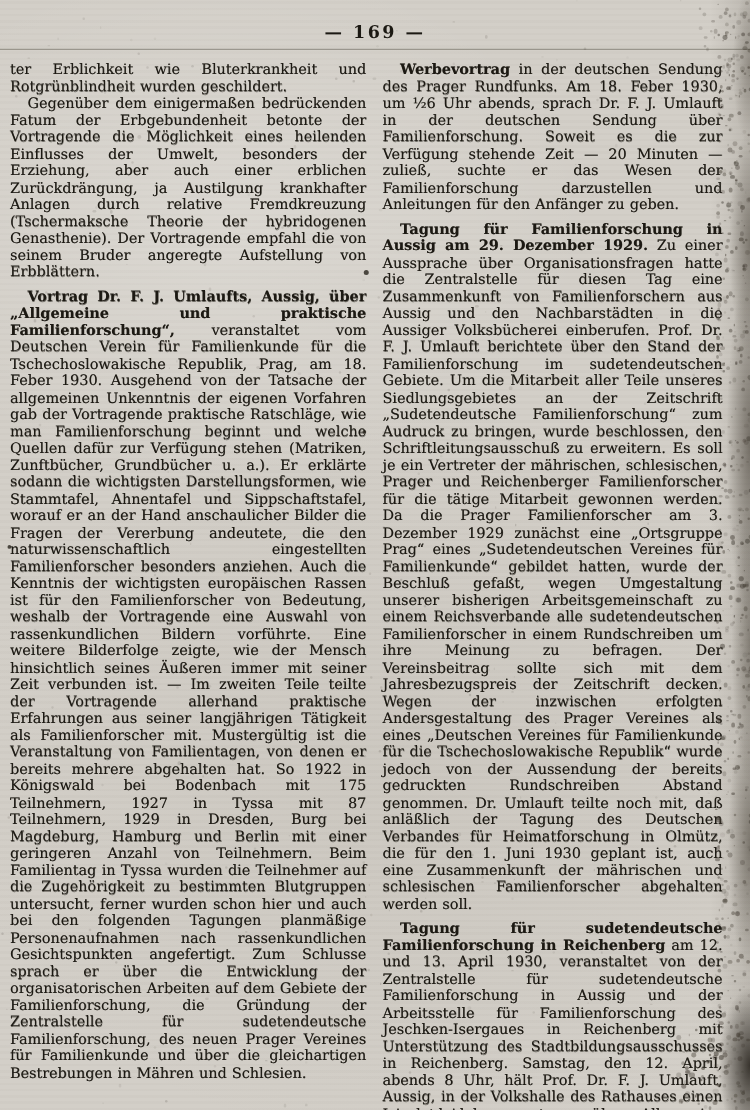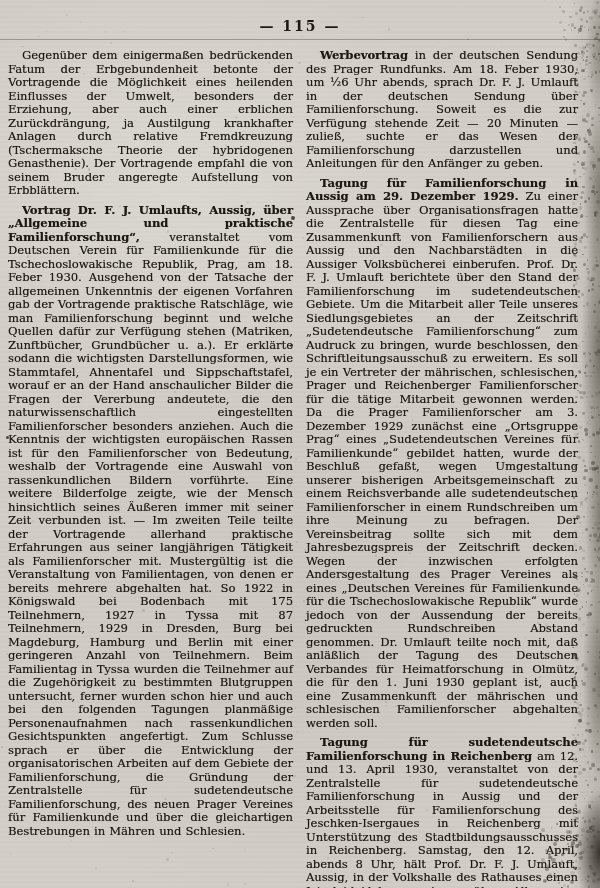--- a/index.html
+++ b/index.html
@@ -60,25 +60,26 @@
     background:rgba(40,36,29,.8);
   }
   .noise-layer{position:absolute;inset:0;pointer-events:none;}
   .noise-dot{position:absolute;border-radius:50%;}
 </style>
 </head>
 <body>
 
 <div class="page-texture"></div>
 
-<div class="page-header">— 115 —</div>
+<div class="page-header">— 169 —</div>
 <div class="head-rule"></div>
 
 <div class="columns">
   <div class="col col-left">
+      <p class="para"><span class="">ter Erblichkeit wie Bluterkrankheit und Rotgrünblindheit wurden geschildert.</span></p>
       <p class="para indent"><span class="">Gegenüber dem einigermaßen bedrückenden Fatum der Erbgebundenheit betonte der Vortragende die Möglichkeit eines heilenden Einflusses der Umwelt, besonders der Erziehung, aber auch einer erblichen Zurückdrängung, ja Austilgung krankhafter Anlagen durch relative Fremdkreuzung (Tschermaksche Theorie der hybridogenen Genasthenie). Der Vortragende empfahl die von seinem Bruder angeregte Aufstellung von Erbblättern.</span></p>
       <p class="para indent gap"><span class="bold ">Vortrag Dr. F. J. Umlaufts, Aussig, über „Allgemeine und praktische Familienforschung“,</span><span class=""> veranstaltet vom Deutschen Verein für Familienkunde für die Tschechoslowakische Republik, Prag, am 18. Feber 1930. Ausgehend von der Tatsache der allgemeinen Unkenntnis der eigenen Vorfahren gab der Vortragende praktische Ratschläge, wie man Familienforschung beginnt und welche Quellen dafür zur Verfügung stehen (Matriken, Zunftbücher, Grundbücher u. a.). Er erklärte sodann die wichtigsten Darstellungsformen, wie Stammtafel, Ahnentafel und Sippschaftstafel, worauf er an der Hand anschaulicher Bilder die Fragen der Vererbung andeutete, die den naturwissenschaftlich eingestellten Familienforscher besonders anziehen. Auch die Kenntnis der wichtigsten europäischen Rassen ist für den Familienforscher von Bedeutung, weshalb der Vortragende eine Auswahl von rassenkundlichen Bildern vorführte. Eine weitere Bilderfolge zeigte, wie der Mensch hinsichtlich seines Äußeren immer mit seiner Zeit verbunden ist. — Im zweiten Teile teilte der Vortragende allerhand praktische Erfahrungen aus seiner langjährigen Tätigkeit als Familienforscher mit. Mustergültig ist die Veranstaltung von Familientagen, von denen er bereits mehrere abgehalten hat. So 1922 in Königswald bei Bodenbach mit 175 Teilnehmern, 1927 in Tyssa mit 87 Teilnehmern, 1929 in Dresden, Burg bei Magdeburg, Hamburg und Berlin mit einer geringeren Anzahl von Teilnehmern. Beim Familientag in Tyssa wurden die Teilnehmer auf die Zugehörigkeit zu bestimmten Blutgruppen untersucht, ferner wurden schon hier und auch bei den folgenden Tagungen planmäßige Personenaufnahmen nach rassenkundlichen Gesichtspunkten angefertigt. Zum Schlusse sprach er über die Entwicklung der organisatorischen Arbeiten auf dem Gebiete der Familienforschung, die Gründung der Zentralstelle für sudetendeutsche Familienforschung, des neuen Prager Vereines für Familienkunde und über die gleichartigen Bestrebungen in Mähren und Schlesien.</span></p>
     </div>
   <div class="col col-right">
       <p class="para indent"><span class="bold ">Werbevortrag</span><span class=""> in der deutschen Sendung des Prager Rundfunks. Am 18. Feber 1930, um ½6 Uhr abends, sprach Dr. F. J. Umlauft in der deutschen Sendung über Familienforschung. Soweit es die zur Verfügung stehende Zeit — 20 Minuten — zuließ, suchte er das Wesen der Familienforschung darzustellen und Anleitungen für den Anfänger zu geben.</span></p>
       <p class="para indent gap"><span class="bold ">Tagung für Familienforschung in Aussig am 29. Dezember 1929.</span><span class=""> Zu einer Aussprache über Organisationsfragen hatte die Zentralstelle für diesen Tag eine Zusammenkunft von Familienforschern aus Aussig und den Nachbarstädten in die Aussiger Volksbücherei einberufen. Prof. Dr. F. J. Umlauft berichtete über den Stand der Familienforschung im sudetendeutschen Gebiete. Um die Mitarbeit aller Teile unseres Siedlungsgebietes an der Zeitschrift „Sudetendeutsche Familienforschung“ zum Audruck zu bringen, wurde beschlossen, den Schriftleitungsausschuß zu erweitern. Es soll je ein Vertreter der mährischen, schlesischen, Prager und Reichenberger Familienforscher für die tätige Mitarbeit gewonnen werden. Da die Prager Familienforscher am 3. Dezember 1929 zunächst eine „Ortsgruppe Prag“ eines „Sudetendeutschen Vereines für Familienkunde“ gebildet hatten, wurde der Beschluß gefaßt, wegen Umgestaltung unserer bisherigen Arbeitsgemeinschaft zu einem Reichsverbande alle sudetendeutschen Familienforscher in einem Rundschreiben um ihre Meinung zu befragen. Der Vereinsbeitrag sollte sich mit dem Jahresbezugspreis der Zeitschrift decken. Wegen der inzwischen erfolgten Andersgestaltung des Prager Vereines als eines „Deutschen Vereines für Familienkunde für die Tschechoslowakische Republik“ wurde jedoch von der Aussendung der bereits gedruckten Rundschreiben Abstand genommen. Dr. Umlauft teilte noch mit, daß anläßlich der Tagung des Deutschen Verbandes für Heimatforschung in Olmütz, die für den 1. Juni 1930 geplant ist, auch eine Zusammenkunft der mährischen und schlesischen Familienforscher abgehalten werden soll.</span></p>
       <p class="para indent gap"><span class="bold ">Tagung für sudetendeutsche Familienforschung in Reichenberg</span><span class=""> am 12. und 13. April 1930, veranstaltet von der Zentralstelle für sudetendeutsche Familienforschung in Aussig und der Arbeitsstelle für Familienforschung des Jeschken-Isergaues in Reichenberg mit Unterstützung des Stadtbildungsausschusses in Reichenberg. Samstag, den 12. April, abends 8 Uhr, hält Prof. Dr. F. J. Umlauft, Aussig, in der Volkshalle des Rathauses einen </span><span class="spaced">Lichtbildervortrag</span><span class=""> über „Allgemeine und praktische Familienforschung“. Allgemein zugänglich. — Sonntag, den 13. April, vormittags 9 Uhr, findet im Ratskeller eine</span></p>
     </div>
 </div>
 

